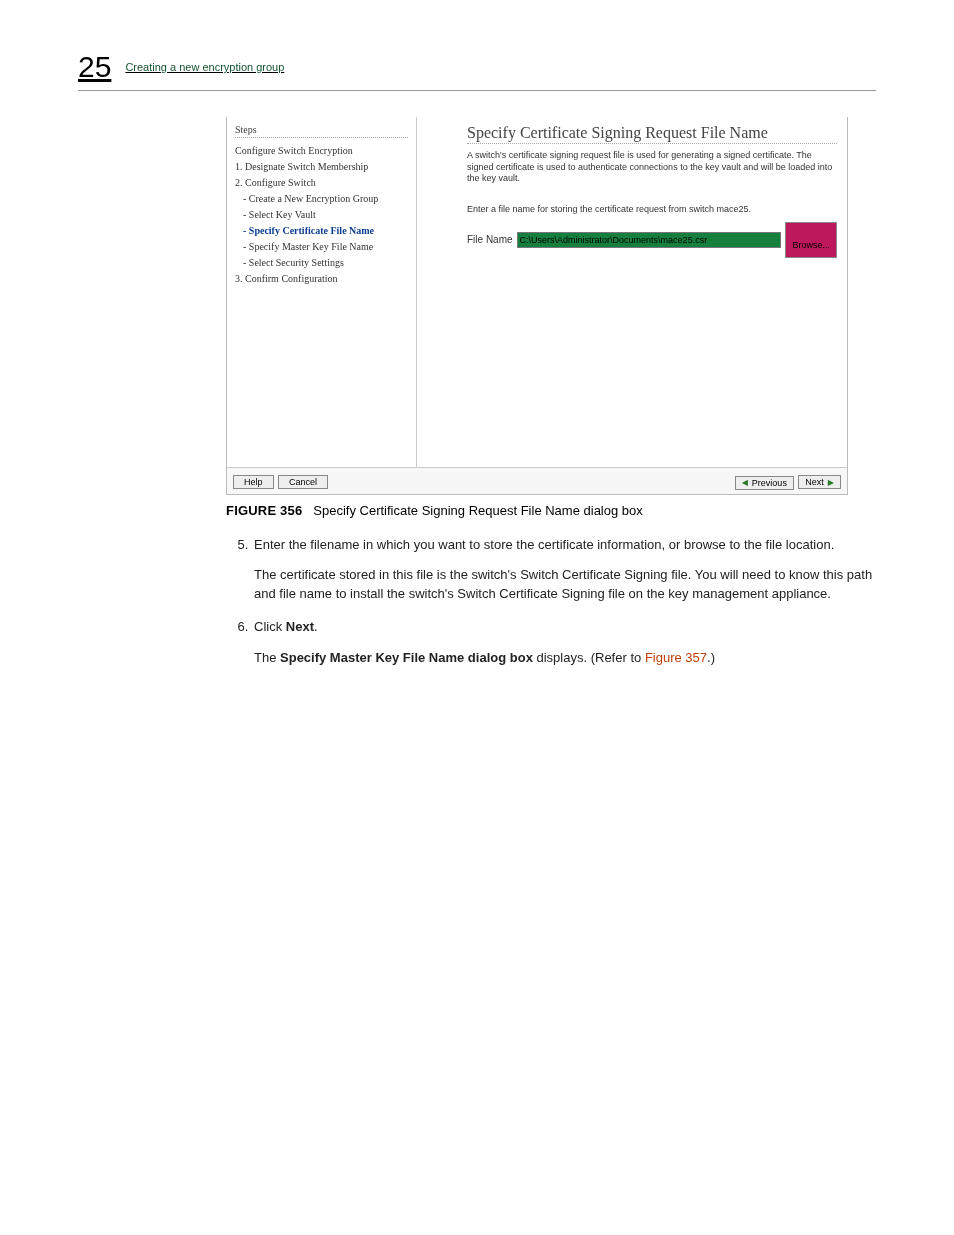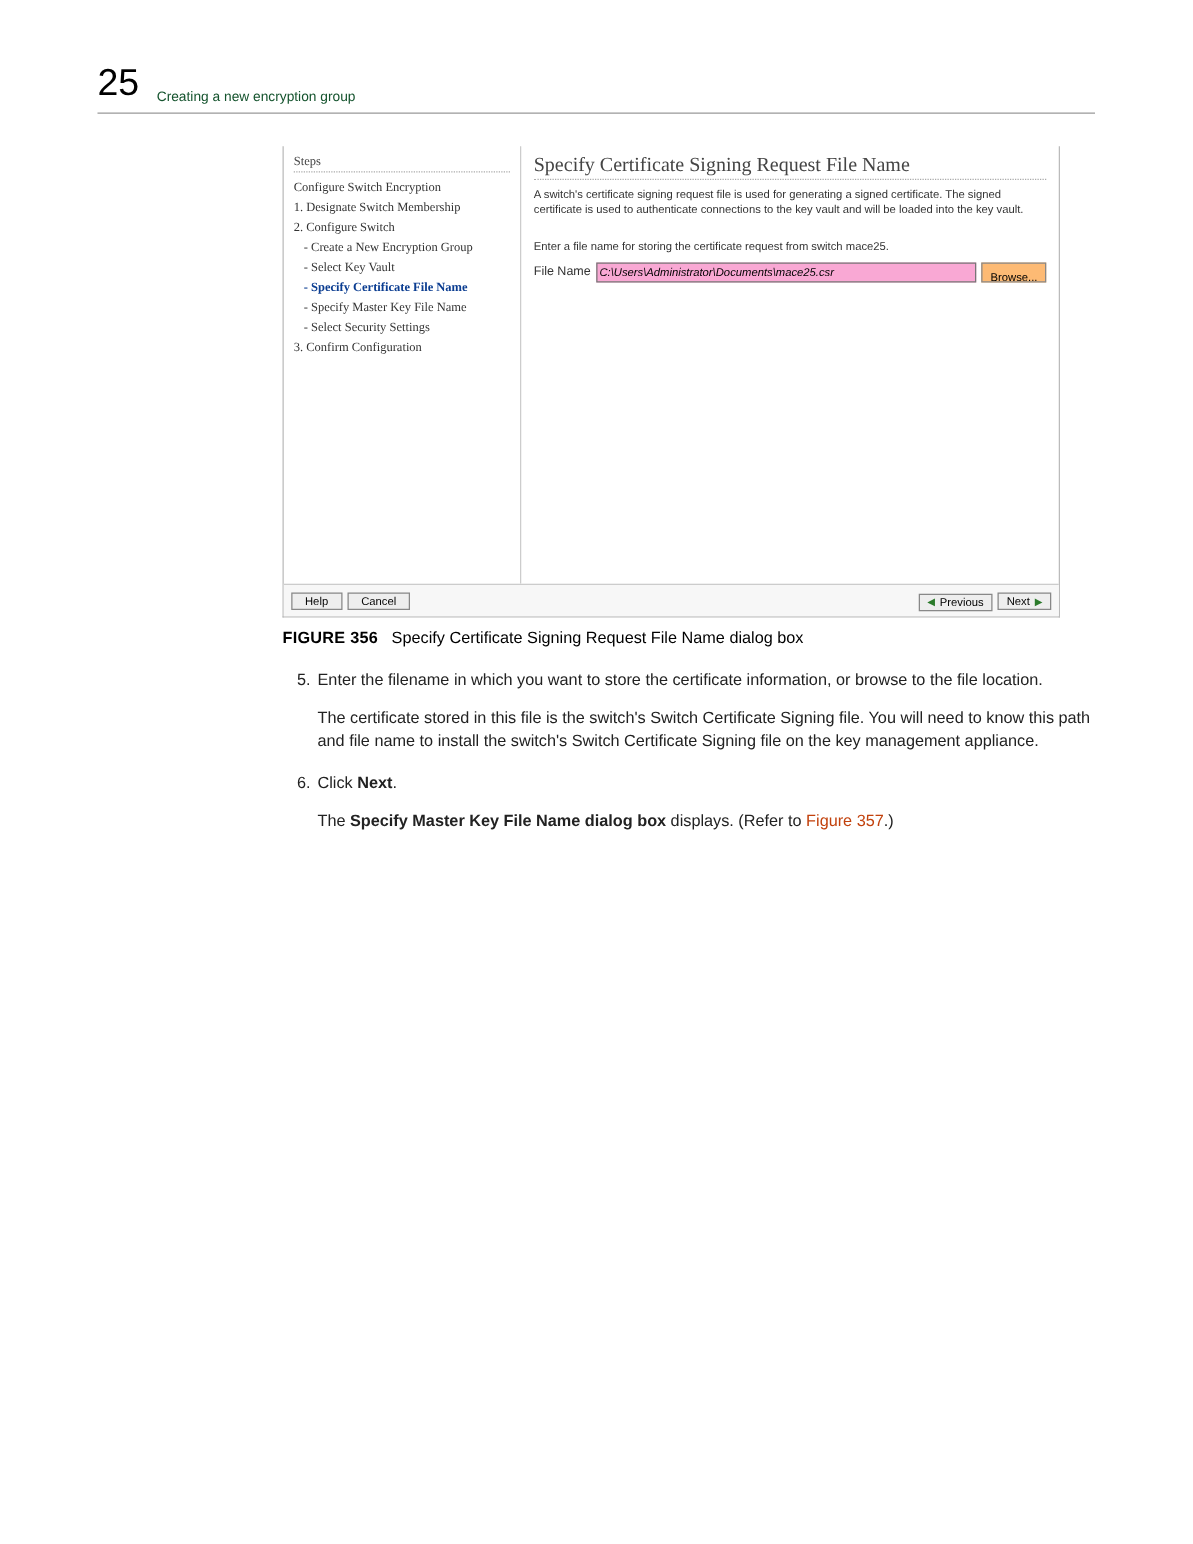--- a/index.html
+++ b/index.html
@@ -10,24 +10,25 @@
     font-family: Arial, Helvetica, sans-serif;
     color: #000;
   }
   .page {
     width: 954px;
     padding: 50px 78px 60px 78px;
     box-sizing: border-box;
   }
   .header-row {
     display: flex;
-    align-items: flex-end;
+    align-items: center;
     border-bottom: 1px solid #999;
     padding-bottom: 6px;
     margin-bottom: 26px;
+    text-decoration: underline;
   }
   .chap-num {
     font-size: 30px;
     font-weight: 500;
     font-family: "Arial Narrow", Arial, sans-serif;
     letter-spacing: 0px;
     margin-right: 14px;
   }
   .chap-title {
     font-size: 11px;
@@ -42,20 +43,21 @@
     width: 620px;
     border: 1px solid #bbb;
     border-top: none;
     display: flex;
     flex-direction: column;
     line-height: 1.0;
   }
   .wizard-body {
     display: flex;
     height: 350px;
+    gap: 40px;
   }
   .steps-pane {
     width: 190px;
     border-right: 1px solid #ccc;
     padding: 8px 8px 8px 8px;
     font-family: "Times New Roman", serif;
     font-size: 10px;
     color: #333;
     box-sizing: border-box;
   }
@@ -73,25 +75,24 @@
     color:#333;
     position: relative;
   }
   .main-pane .title { font-size:16px; font-family:"Times New Roman",serif; color:#444; margin-bottom:6px; border-bottom:1px dotted #aaa; padding-bottom:2px;}
   .main-pane .para1 { margin:6px 0; line-height:1.3; }
   .main-pane .para2 { margin:20px 0 8px 0; }
   .fn-row { display:flex; align-items:center; gap:4px; }
   .fn-row .lbl { font-size:10px; white-space:nowrap; }
   .fn-row input {
     flex:1; height:14px; font-size:9px; border:1px solid #777; padding:0 2px;
-    background:#f9a8d4;
-    font-style:italic;
+    background:#15803d;
   }
   .browse-btn {
-    font-size:9px; padding:6px 6px; height:16px; border:1px solid #888; background:#fdba74;
+    font-size:9px; padding:17px 6px; height:16px; border:1px solid #888; background:#be185d;
   }
 
   .wizard-footer {
     border-top:1px solid #ccc;
     display:flex;
     justify-content:space-between;
     padding:4px 6px;
     background:#f7f7f7;
   }
   .wbtn {

